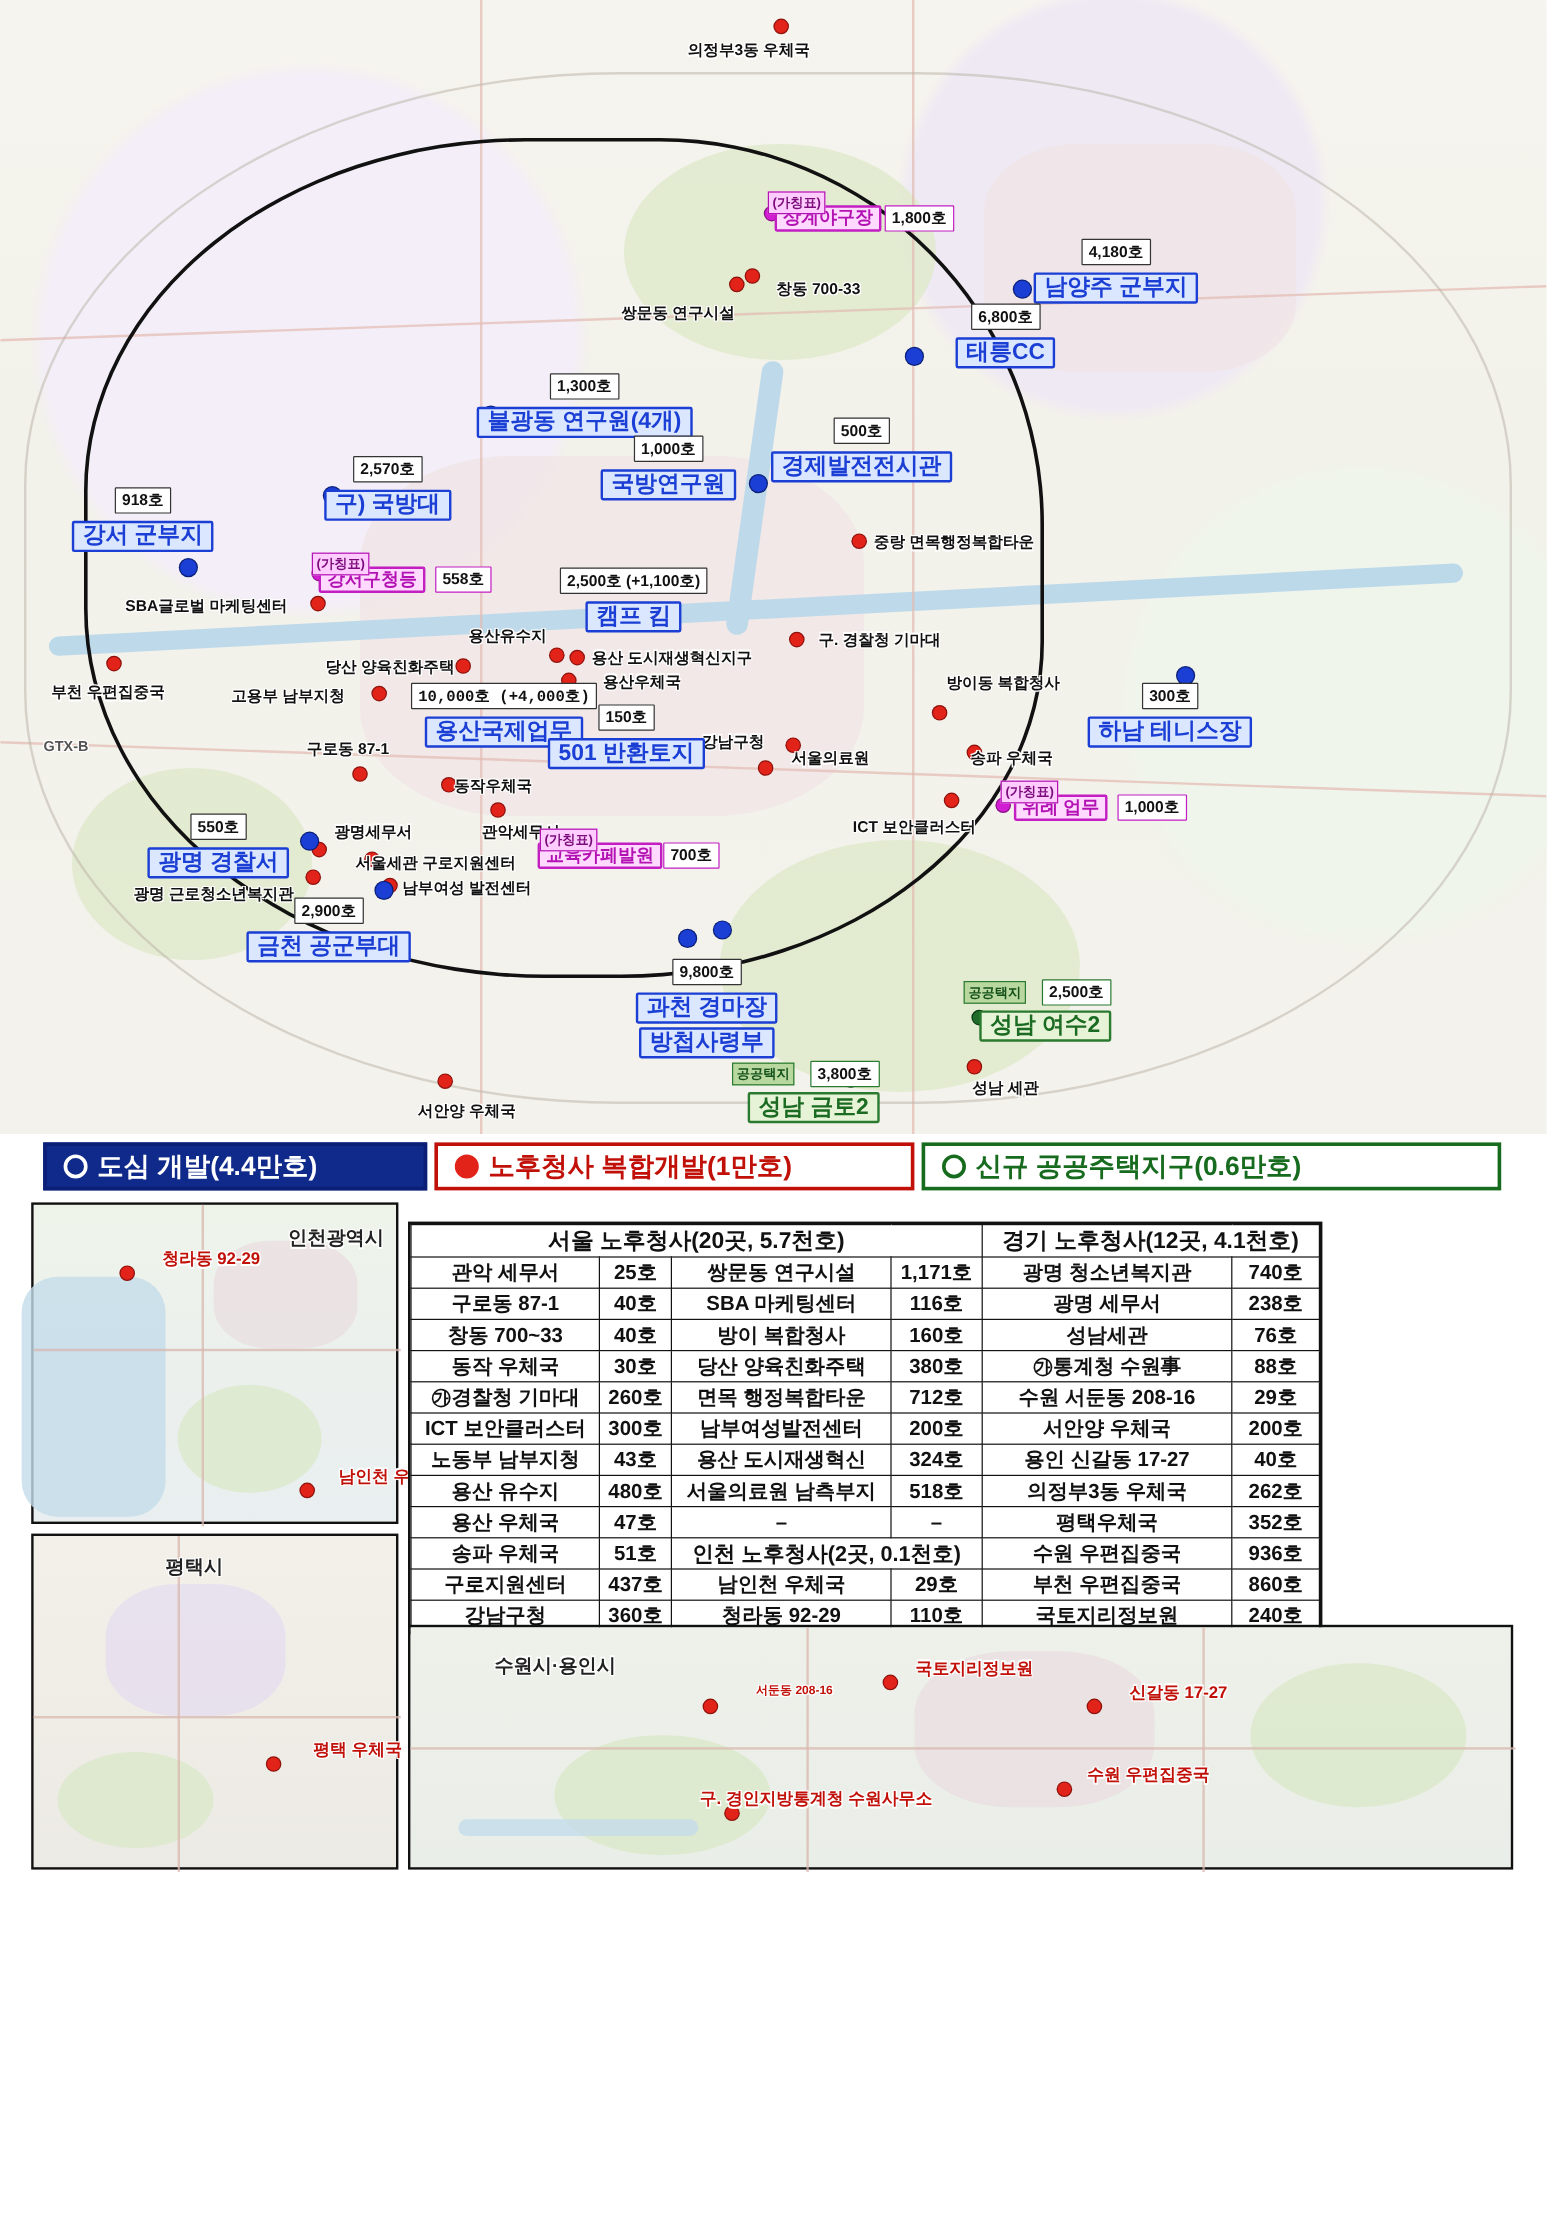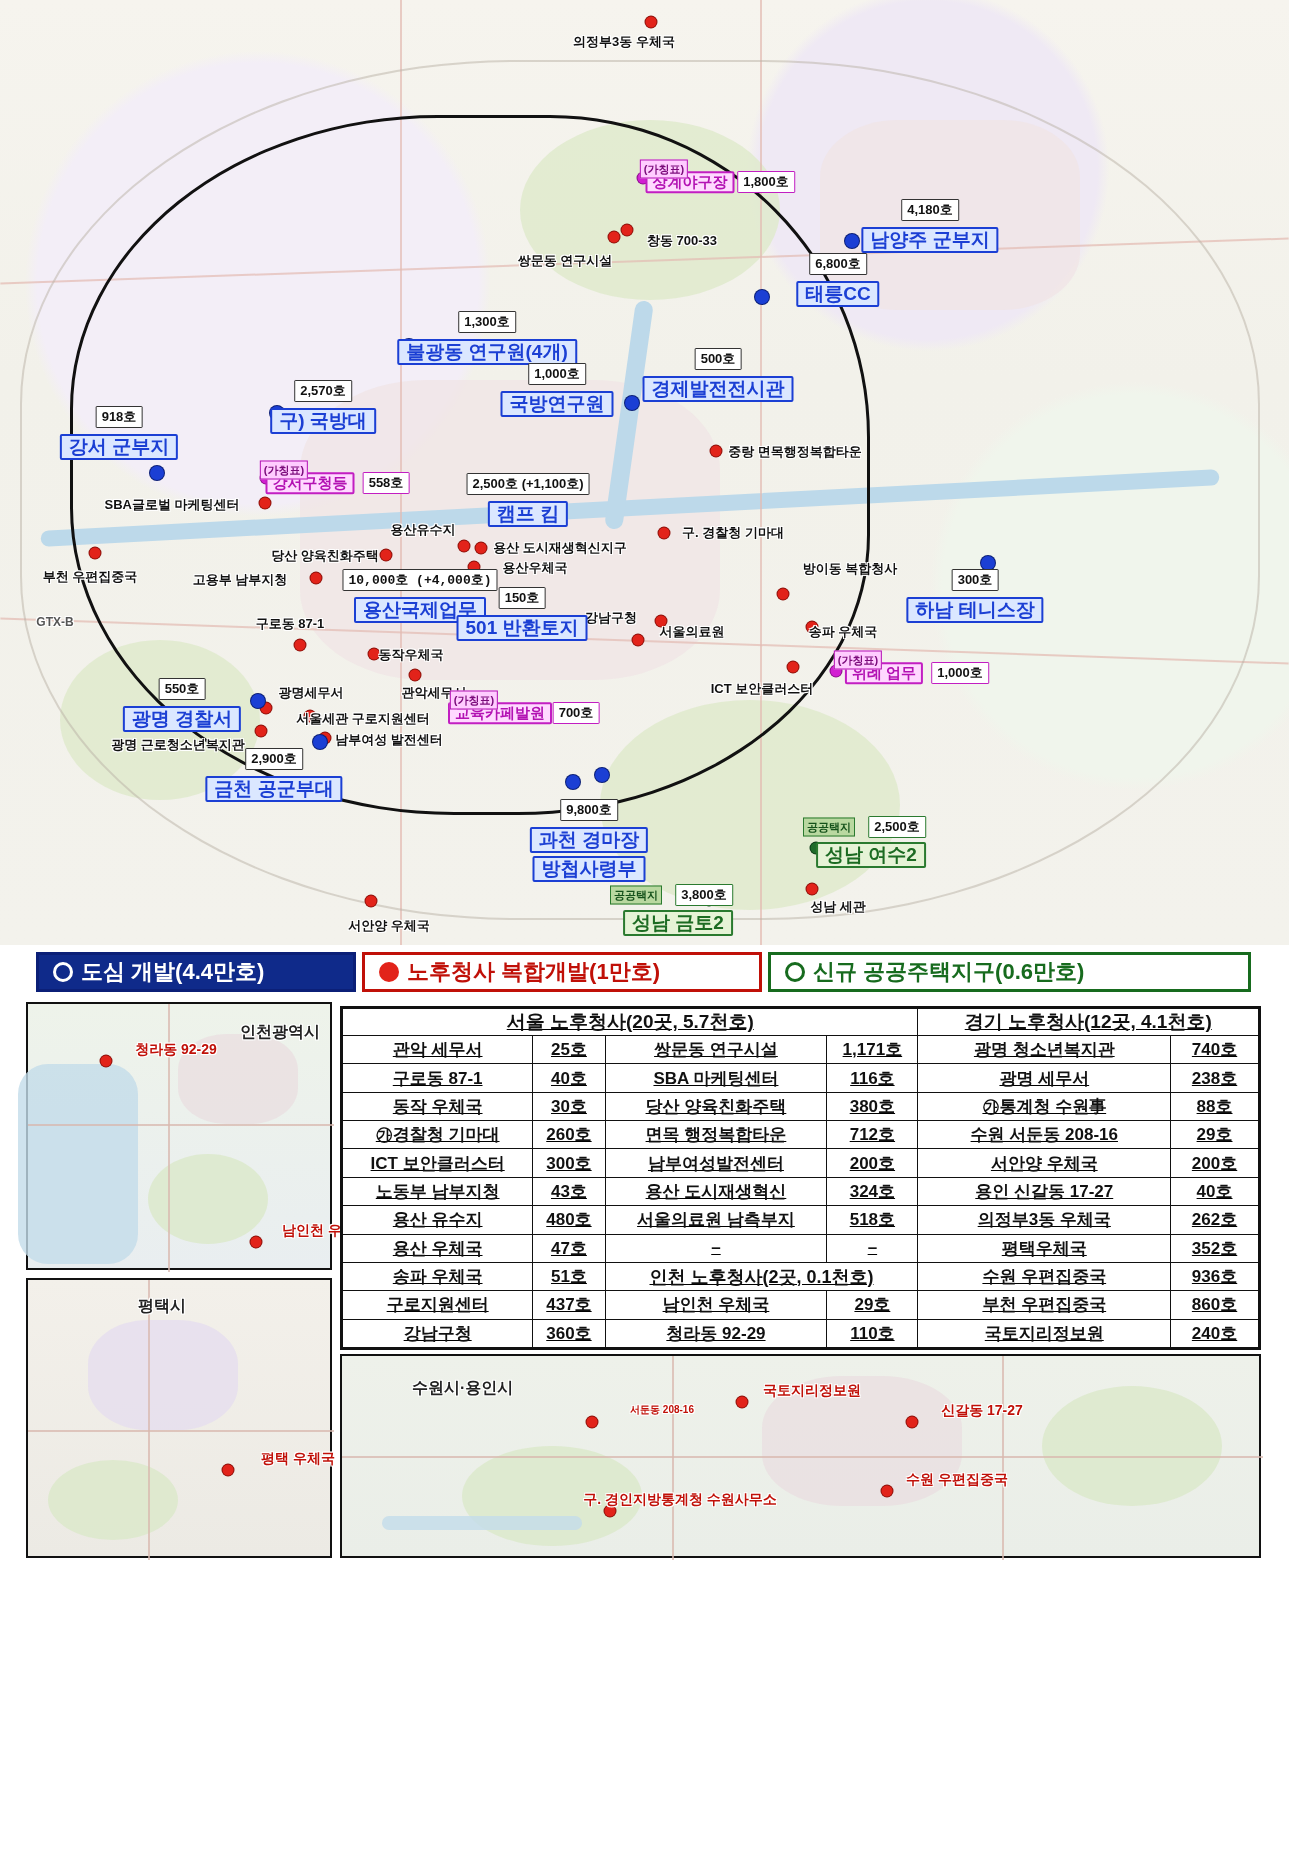--- a/index.html
+++ b/index.html
@@ -103,21 +103,21 @@
   .leg.blue .ring{border:3px solid #fff;}
   .leg.red .ring{background:#e2231a;border:2px solid #e2231a;}
   .leg.green .ring{border:3px solid #176b1e;}
   
   #bottom{position:absolute;left:26px;top:1002px;width:1235px;height:850px;}
   .panel{position:absolute;border:2px solid #111;box-sizing:border-box;background:#fff;}
   #panel-incheon{left:0;top:0;width:306px;height:268px;
     background:linear-gradient(180deg,#eef3ea,#e9eef0);}
   #panel-pyeongtaek{left:0;top:276px;width:306px;height:280px;
     background:linear-gradient(180deg,#f3f0ea,#eceae4);}
-  #panel-table{left:314px;top:4px;width:921px;height:344px;text-decoration:underline;}
+  #panel-table{left:314px;top:16px;width:762px;height:344px;}
   #panel-suwon{left:314px;top:352px;width:921px;height:204px;
     background:linear-gradient(180deg,#eef1ea,#eaeee8);}
   .panel-name{
     position:absolute;font-size:16px;font-weight:700;color:#222;
     text-shadow:-1px -1px 0 #fff,1px -1px 0 #fff,-1px 1px 0 #fff,1px 1px 0 #fff;
   }
   .panel .mini-road{position:absolute;background:#d8b7ae;height:2px;opacity:.75;}
   .panel .mini-road.v{width:2px;}
   .panel .mini-water{position:absolute;background:#c3dcea;border-radius:30px;opacity:.8;}
   .panel .mini-green{position:absolute;background:#dbe8c9;border-radius:50%;opacity:.8;}
@@ -174,21 +174,21 @@
       <div class="lbl plain" style="left: 325px; top: 556px;">당산 양육친화주택</div>
       <div class="dot red" style="left: 664px; top: 533px; width: 11px; height: 11px;"></div>
       <div class="lbl plain" style="left: 733px; top: 533px;">구. 경찰청 기마대</div>
       <div class="dot red" style="left: 95px; top: 553px; width: 11px; height: 11px;"></div>
       <div class="lbl plain" style="left: 90px; top: 577px;">부천 우편집중국</div>
       <div class="dot red" style="left: 316px; top: 578px; width: 11px; height: 11px;"></div>
       <div class="lbl plain" style="left: 240px; top: 580px;">고용부 남부지청</div>
       <div class="dot red" style="left: 300px; top: 645px; width: 11px; height: 11px;"></div>
       <div class="lbl plain" style="left: 290px; top: 624px;">구로동 87-1</div>
       <div class="dot red" style="left: 783px; top: 594px; width: 11px; height: 11px;"></div>
-      <div class="lbl plain" style="left: 836px; top: 569px; margin-left: 14px;">방이동 복합청사</div>
+      <div class="lbl plain" style="left: 836px; top: 569px;">방이동 복합청사</div>
       <div class="dot red" style="left: 638px; top: 640px; width: 11px; height: 11px;"></div>
       <div class="lbl plain" style="left: 611px; top: 618px;">강남구청</div>
       <div class="dot red" style="left: 661px; top: 621px; width: 11px; height: 11px;"></div>
       <div class="lbl plain" style="left: 692px; top: 632px;">서울의료원</div>
       <div class="dot red" style="left: 812px; top: 627px; width: 11px; height: 11px;"></div>
       <div class="lbl plain" style="left: 843px; top: 632px;">송파 우체국</div>
       <div class="dot red" style="left: 374px; top: 654px; width: 11px; height: 11px;"></div>
       <div class="lbl plain" style="left: 411px; top: 655px;">동작우체국</div>
       <div class="dot red" style="left: 415px; top: 675px; width: 11px; height: 11px;"></div>
       <div class="lbl plain" style="left: 434px; top: 693px;">관악세무서</div>
@@ -337,20 +337,28 @@
           </tr>
           <tr>
             <td class="name">구로동 87-1</td>
             <td class="num">40호</td>
             <td class="name">SBA 마케팅센터</td>
             <td class="num">116호</td>
             <td class="name">광명 세무서</td>
             <td class="num">238호</td>
           </tr>
           <tr>
+            <td class="name">창동 700~33</td>
+            <td class="num">40호</td>
+            <td class="name">방이 복합청사</td>
+            <td class="num">160호</td>
+            <td class="name">성남세관</td>
+            <td class="num">76호</td>
+          </tr>
+          <tr>
             <td class="name">동작 우체국</td>
             <td class="num">30호</td>
             <td class="name">당산 양육친화주택</td>
             <td class="num">380호</td>
             <td class="name">㉮통계청 수원事</td>
             <td class="num">88호</td>
           </tr>
           <tr>
             <td class="name">㉮경찰청 기마대</td>
             <td class="num">260호</td>

